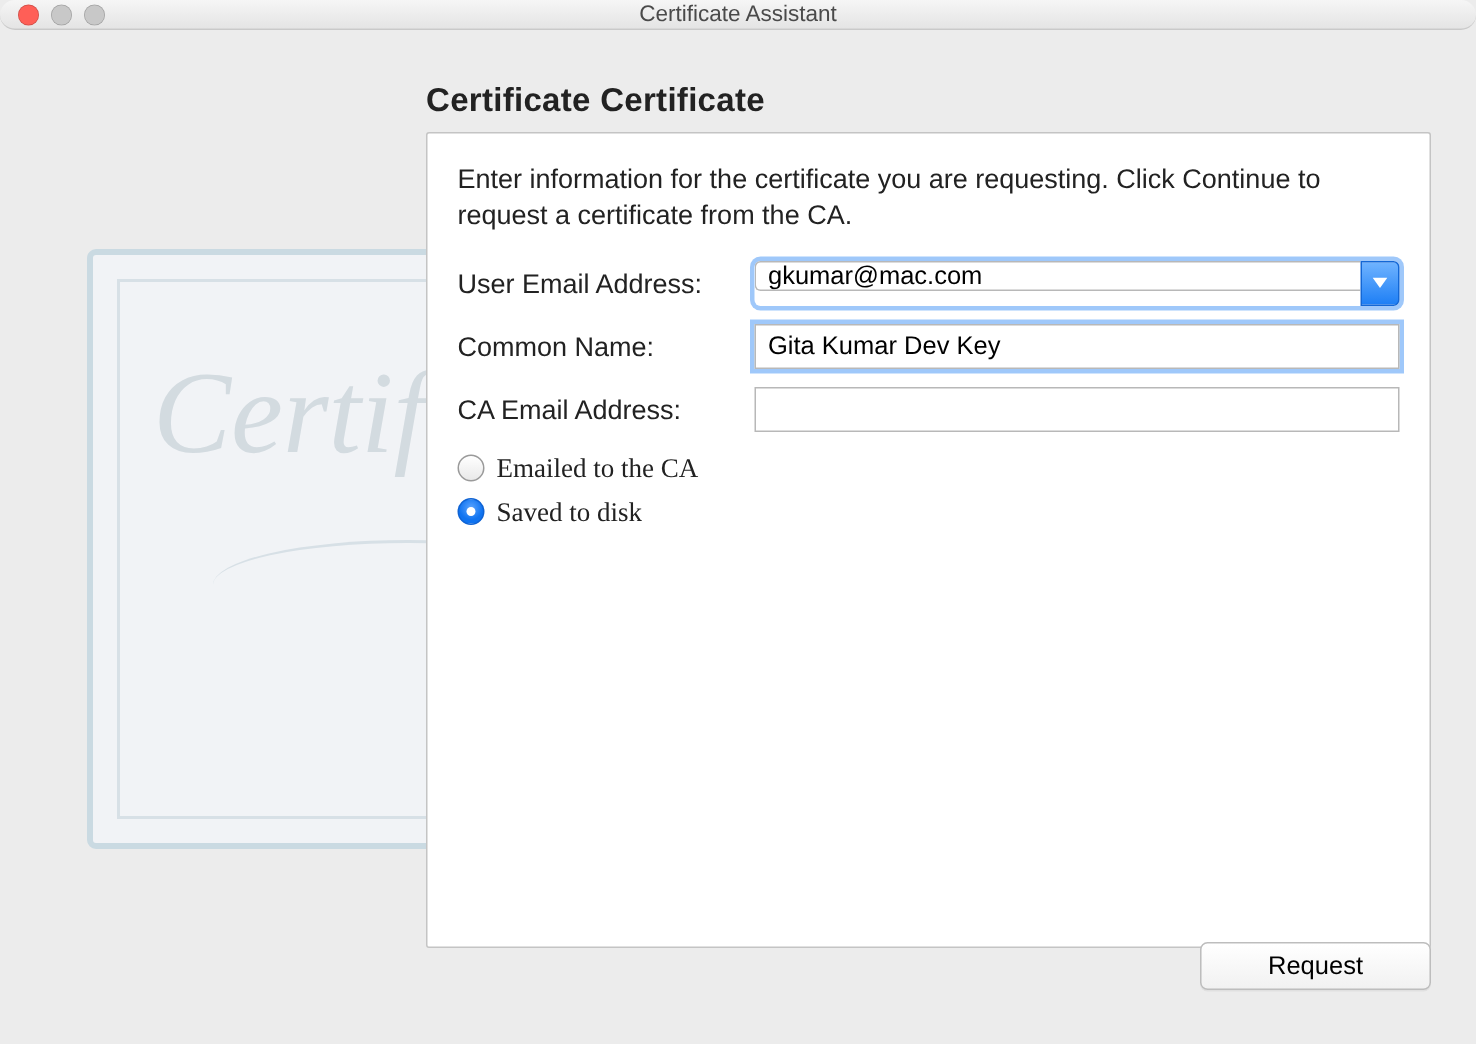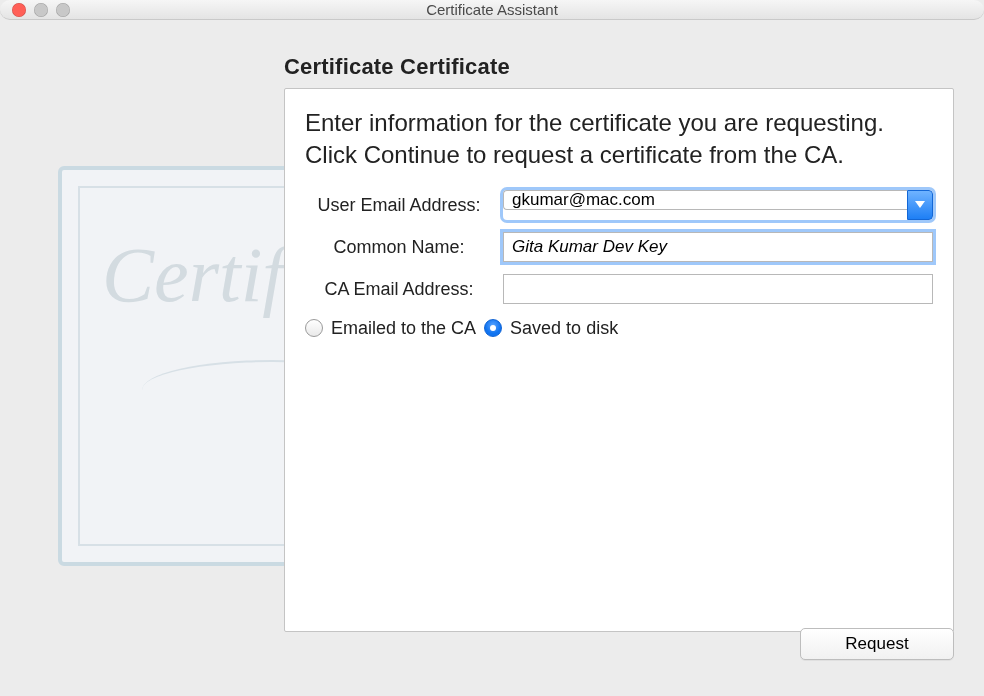--- a/index.html
+++ b/index.html
@@ -92,34 +92,34 @@
   .panel {
     position: absolute;
     left: 284px; top: 68px;
     width: 670px; height: 544px;
     background: #fff;
     border: 1px solid #c4c4c4;
     border-radius: 2px;
     padding: 18px 20px 20px 20px;
   }
   .panel-desc {
-    font-size: 24px;
+    font-size: 18px;
     line-height: 1.35;
     margin-bottom: 18px;
   }
 
   .form-row {
     display: flex;
     align-items: center;
     margin-bottom: 12px;
   }
   .form-row.align-top { align-items: flex-start; }
   .form-label {
     width: 198px;
-    text-align: center;
+    text-align: left;
     font-size: 18px;
     padding-right: 10px;
     padding-top: 2px;
   }
   .form-field { flex: 1; }
 
   
   .combo {
     display: flex;
     height: 30px;
@@ -148,37 +148,37 @@
   
   .text-input-hl input {
     width: 100%;
     height: 30px;
     border: 1px solid #b8b8b8;
     border-radius: 0px;
     padding: 0 8px;
     font-size: 17px;
     outline: none;
     box-shadow: 0 0 0 3px rgba(42,132,244,0.45);
-    font-style: italic;
   }
   
   .text-input input {
     width: 100%;
     height: 30px;
     border: 1px solid #b8b8b8;
     border-radius: 0px;
     padding: 0 8px;
     font-size: 17px;
     outline: none;
   }
 
   
   .options-col {
-    display: flex; flex-direction: row; gap: 8px;
+    display: flex; flex-direction: column; gap: 8px;
     padding-top: 2px;
+    font-family: Liberation Serif, serif;
   }
   .opt-row {
     display: flex; align-items: center; gap: 8px;
     font-size: 18px;
   }
   .radio {
     width: 18px; height: 18px; border-radius: 50%;
     border: 1px solid #9a9a9a;
     background: linear-gradient(#ffffff, #e9e9e9);
     display: inline-flex; align-items: center; justify-content: center;

